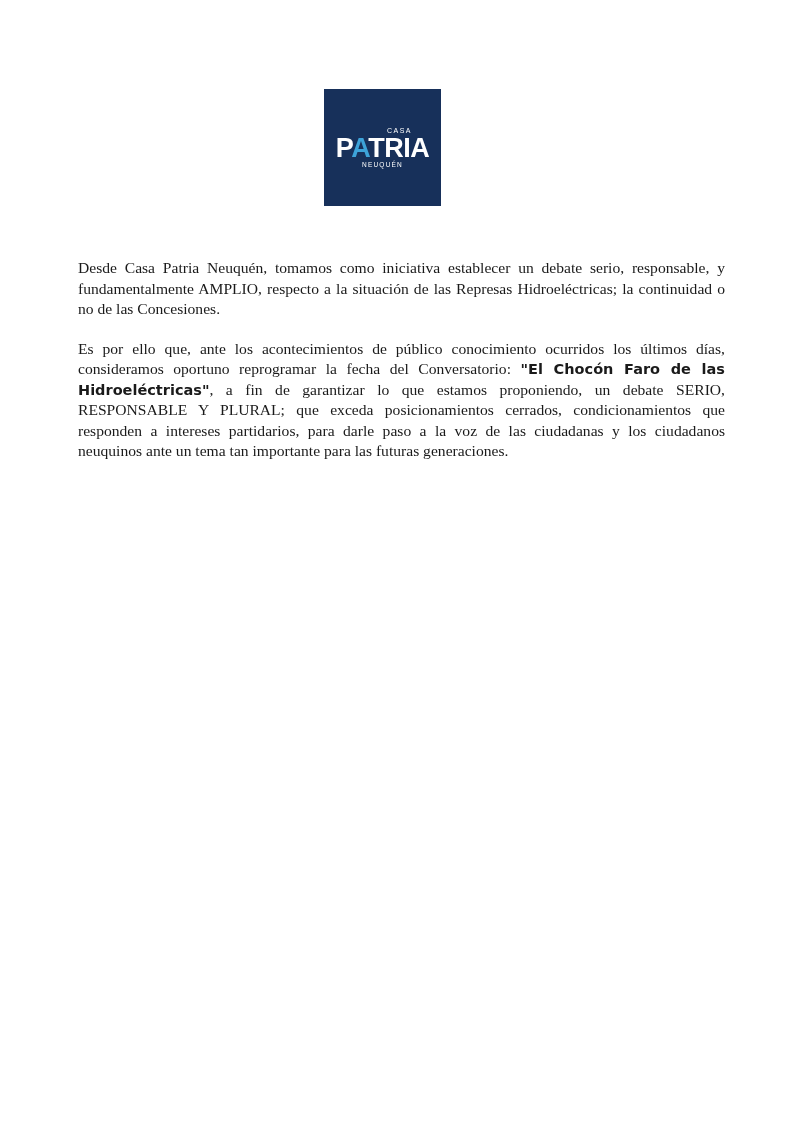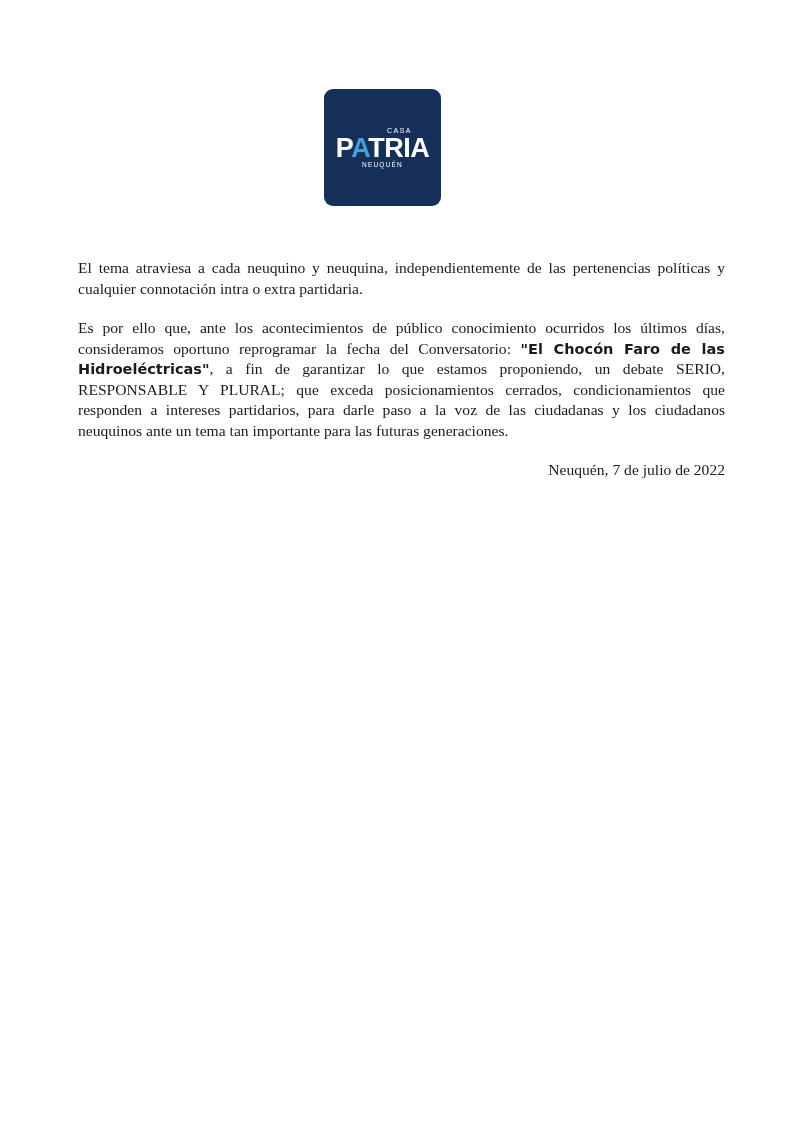--- a/index.html
+++ b/index.html
@@ -1,19 +1,19 @@
 <!DOCTYPE html>
 <html><head>
 <meta charset="utf-8">
 <style>
   html, body { margin: 0; padding: 0; background: #ffffff; }
   body { width: 800px; height: 1131px; position: relative; overflow: hidden;
          font-family: "Liberation Serif", "DejaVu Serif", serif; color: #1a1a1a; }
   .logo { position: absolute; left: 324px; top: 89px; width: 117px; height: 117px;
-          background: #17305a; display: flex; flex-direction: column; align-items: center; justify-content: center; border-radius: 9px; }
+          background: #17305a; display: flex; flex-direction: column; align-items: center; justify-content: center; }
   .logo-casa { font-family: "Liberation Sans", sans-serif; color: #ffffff; font-size: 7px; letter-spacing: 1.5px;
                margin-left: 34px; line-height: 8px; }
   .logo-patria { font-family: "Liberation Sans", sans-serif; font-weight: bold; color: #ffffff; font-size: 27px;
                  line-height: 26px; letter-spacing: -0.5px; }
   .logo-patria .a { color: #3da3d9; }
   .logo-neuquen { font-family: "Liberation Sans", sans-serif; color: #ffffff; font-size: 6.5px; letter-spacing: 1.2px;
                   line-height: 8px; }
   .body-text { position: absolute; left: 78px; top: 258px; width: 647px; font-size: 15.6px; line-height: 20.5px; }
   .para { margin: 0 0 19px 0; text-align: justify; }
   .bold { font-family: "DejaVu Sans", sans-serif; font-weight: bold; font-size: 14.5px; }
@@ -22,16 +22,15 @@
 </head>
 <body>
 
 <div class="logo">
   <div class="logo-casa">CASA</div>
   <div class="logo-patria"><span>P</span><span class="a">A</span><span>TRIA</span></div>
   <div class="logo-neuquen">NEUQUÉN</div>
 </div>
 
 <div class="body-text">
-  <p class="para">El tema atraviesa a cada neuquino y neuquina, independientemente de las pertenencias políticas y cualquier connotación intra o extra partidaria.</p>
+  <p class="para">Desde Casa Patria Neuquén, tomamos como iniciativa establecer un debate serio, responsable, y fundamentalmente AMPLIO, respecto a la situación de las Represas Hidroeléctricas; la continuidad o no de las Concesiones.</p>
   <p class="para"><span>Es por ello que, ante los acontecimientos de público conocimiento ocurridos los últimos días, consideramos oportuno reprogramar la fecha del Conversatorio: </span><span class="bold">"El Chocón Faro de las Hidroeléctricas"</span><span>, a fin de garantizar lo que estamos proponiendo, un debate SERIO, RESPONSABLE Y PLURAL; que exceda posicionamientos cerrados, condicionamientos que responden a intereses  partidarios, para darle paso a la voz de las ciudadanas y los ciudadanos neuquinos ante un tema tan importante para las futuras generaciones.</span></p>
-  <p class="para sign">Neuquén, 7 de julio de 2022</p>
 </div>
 
 </body></html>

